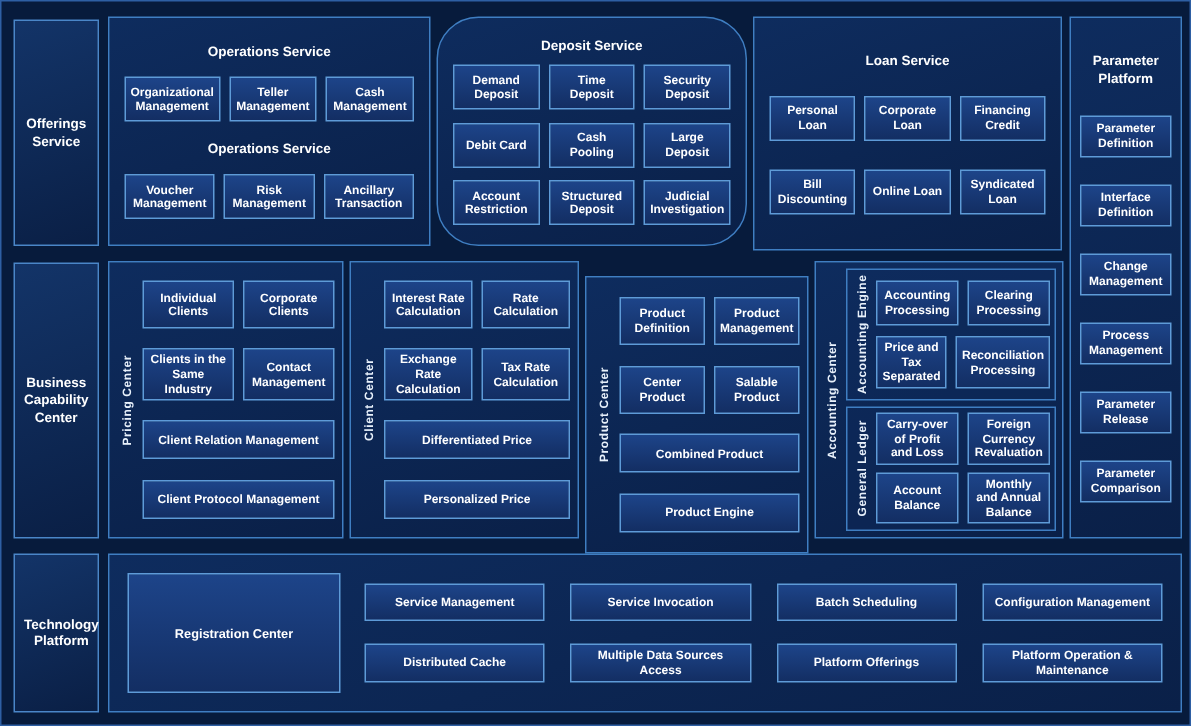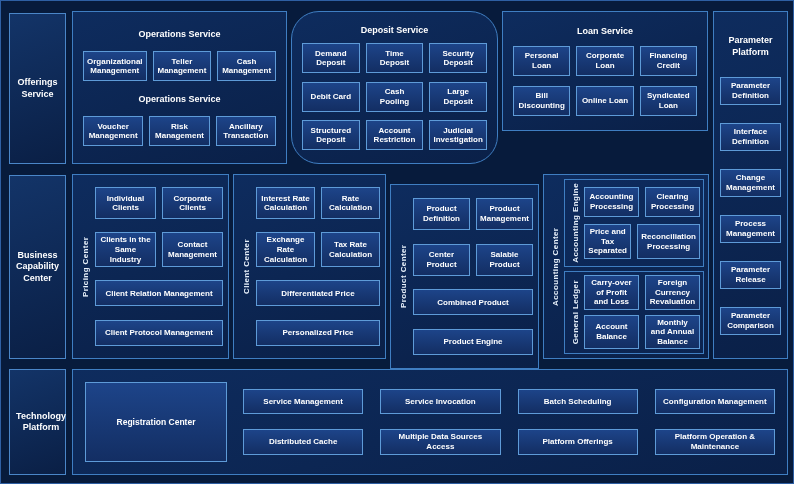--- a/index.html
+++ b/index.html
@@ -96,27 +96,27 @@
       <div class="box">Demand Deposit</div>
       <div class="box">Time Deposit</div>
       <div class="box">Security Deposit</div>
     </div>
     <div class="row">
       <div class="box">Debit Card</div>
       <div class="box">Cash Pooling</div>
       <div class="box">Large Deposit</div>
     </div>
     <div class="row">
+      <div class="box">Account Restriction</div>
       <div class="box">Structured Deposit</div>
-      <div class="box">Account Restriction</div>
       <div class="box">Judicial Investigation</div>
     </div>
   </div>
 
-  <div class="panel" id="loan" style="left:501px; top:10px; width:206px; height:120px;">
+  <div class="panel" id="loan" style="left:501px; top:10px; width:206px; height:156px;">
     <div class="title">Loan Service</div>
     <div class="row">
       <div class="box">Personal Loan</div>
       <div class="box">Corporate Loan</div>
       <div class="box">Financing Credit</div>
     </div>
     <div class="row">
       <div class="box">Bill Discounting</div>
       <div class="box">Online Loan</div>
       <div class="box">Syndicated Loan</div>

